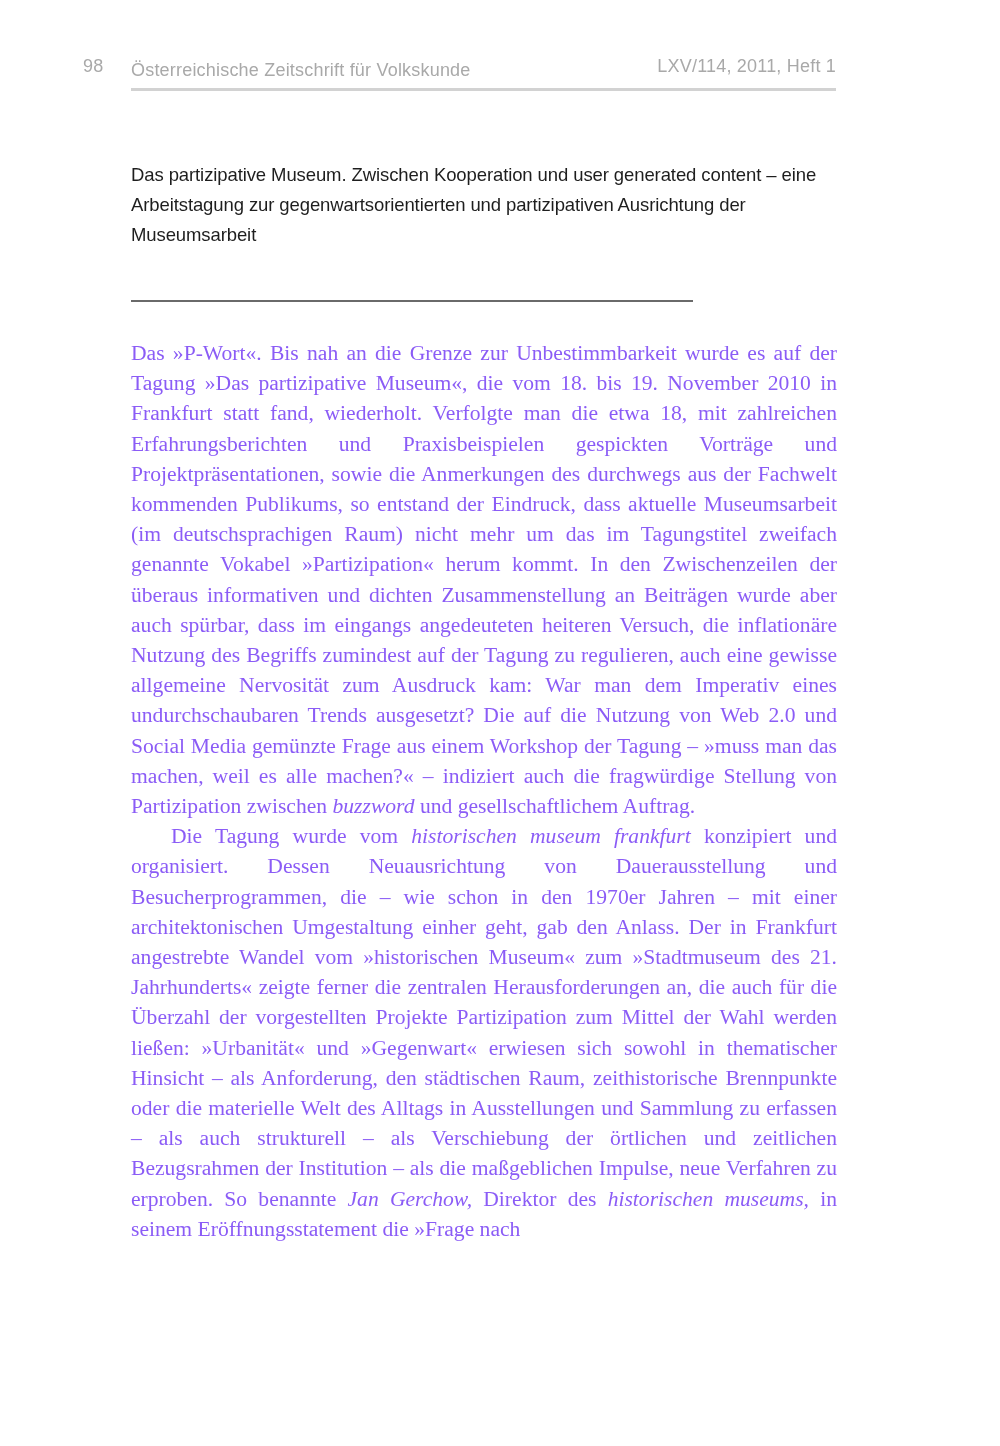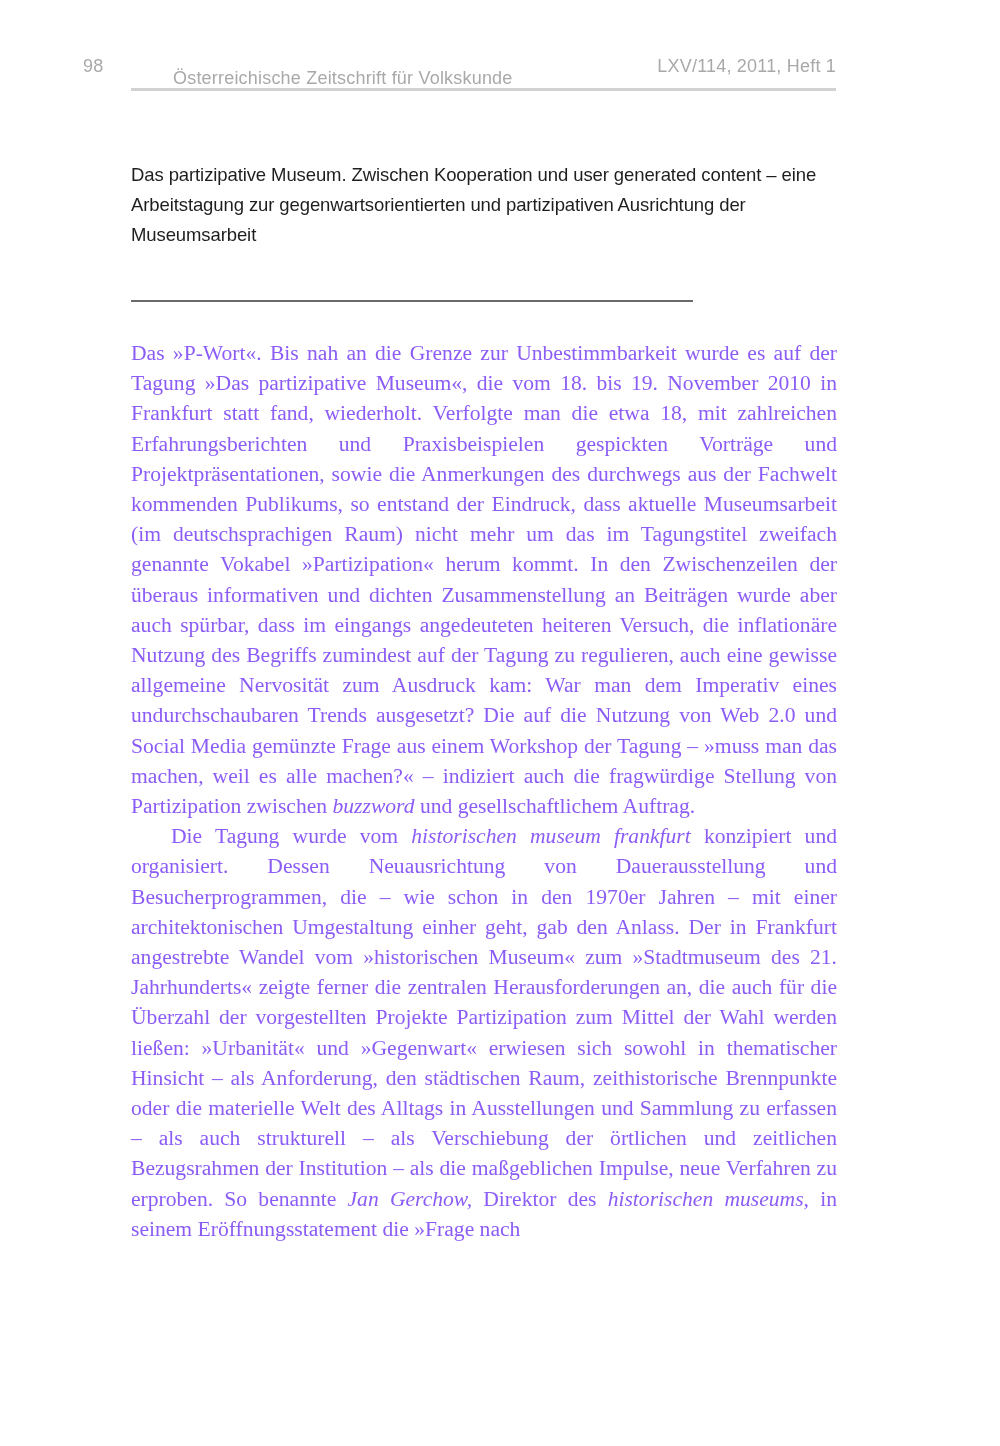--- a/index.html
+++ b/index.html
@@ -25,22 +25,21 @@
       letter-spacing: 0.2px;
     }
     .page-number {
       position: absolute;
       left: 83px;
       top: 0;
     }
     .journal-name {
       position: absolute;
       left: 131px;
-      top: 12px;
-      margin-left: 42px;
+      top: 4px;
     }
     .volume-info {
       position: absolute;
       right: 164px;
       top: 0;
     }
     .header-rule {
       position: absolute;
       top: 88px;
       left: 131px;

